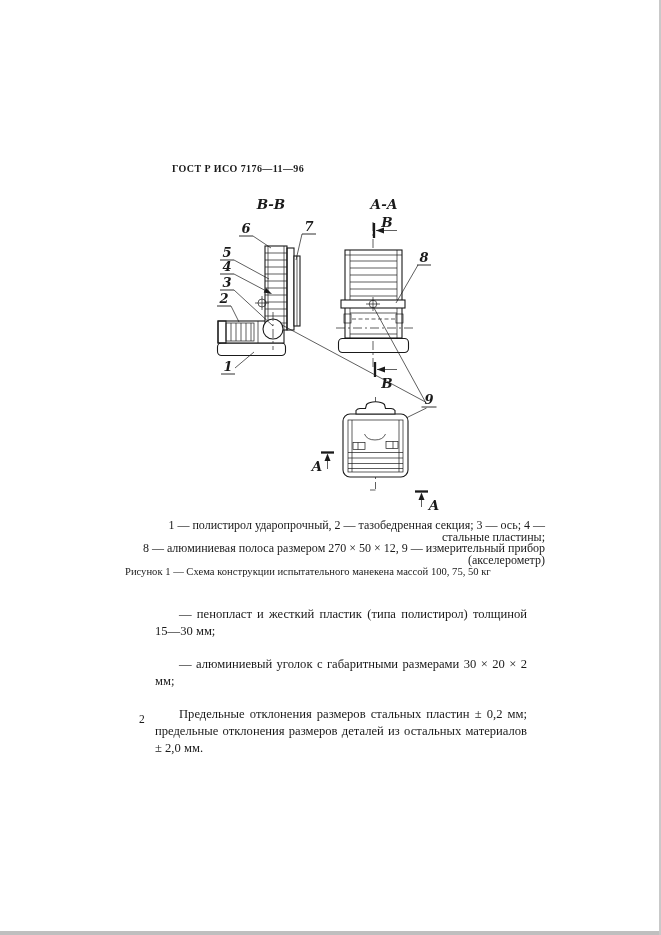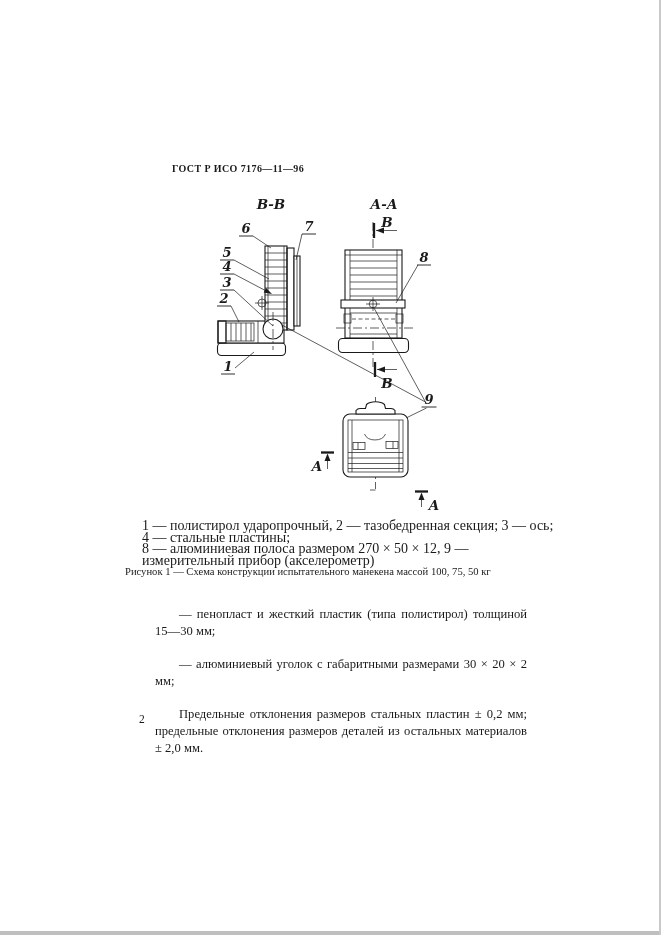--- a/index.html
+++ b/index.html
@@ -9,22 +9,22 @@
     background:#ffffff; overflow:hidden;
     box-shadow: inset -2px 0 0 #c9c9c9, inset 0 -4px 0 #bfbfbf;
     font-family:"Liberation Serif", serif; color:#1a1a1a;
   }
   .doc-header {
     position:absolute; left:152px; top:163px;
     font-size:10px; font-weight:bold; letter-spacing:0.4px;margin-left:20px;
   }
   .figure-svg { position:absolute; left:120px; top:190px; }
   .legend {
-    position:absolute; left:142px; top:520px; width:420px;
-    text-align:left; font-size:14px; line-height:11.6px; font-style:normal;
+    position:absolute; left:125px; top:520px; width:420px;
+    text-align:right; font-size:12px; line-height:11.6px; font-style:normal;
   }
   .fig-caption {
     position:absolute; left:125px; top:566px; width:420px;
     text-align:left; font-size:10.6px;
   }
   .body-text {
     position:absolute; left:139px; top:590px; width:404px;
     font-size:12.6px; line-height:17px; text-align:justify;
   }
   .body-text p { margin:16px; text-indent:24px; }

